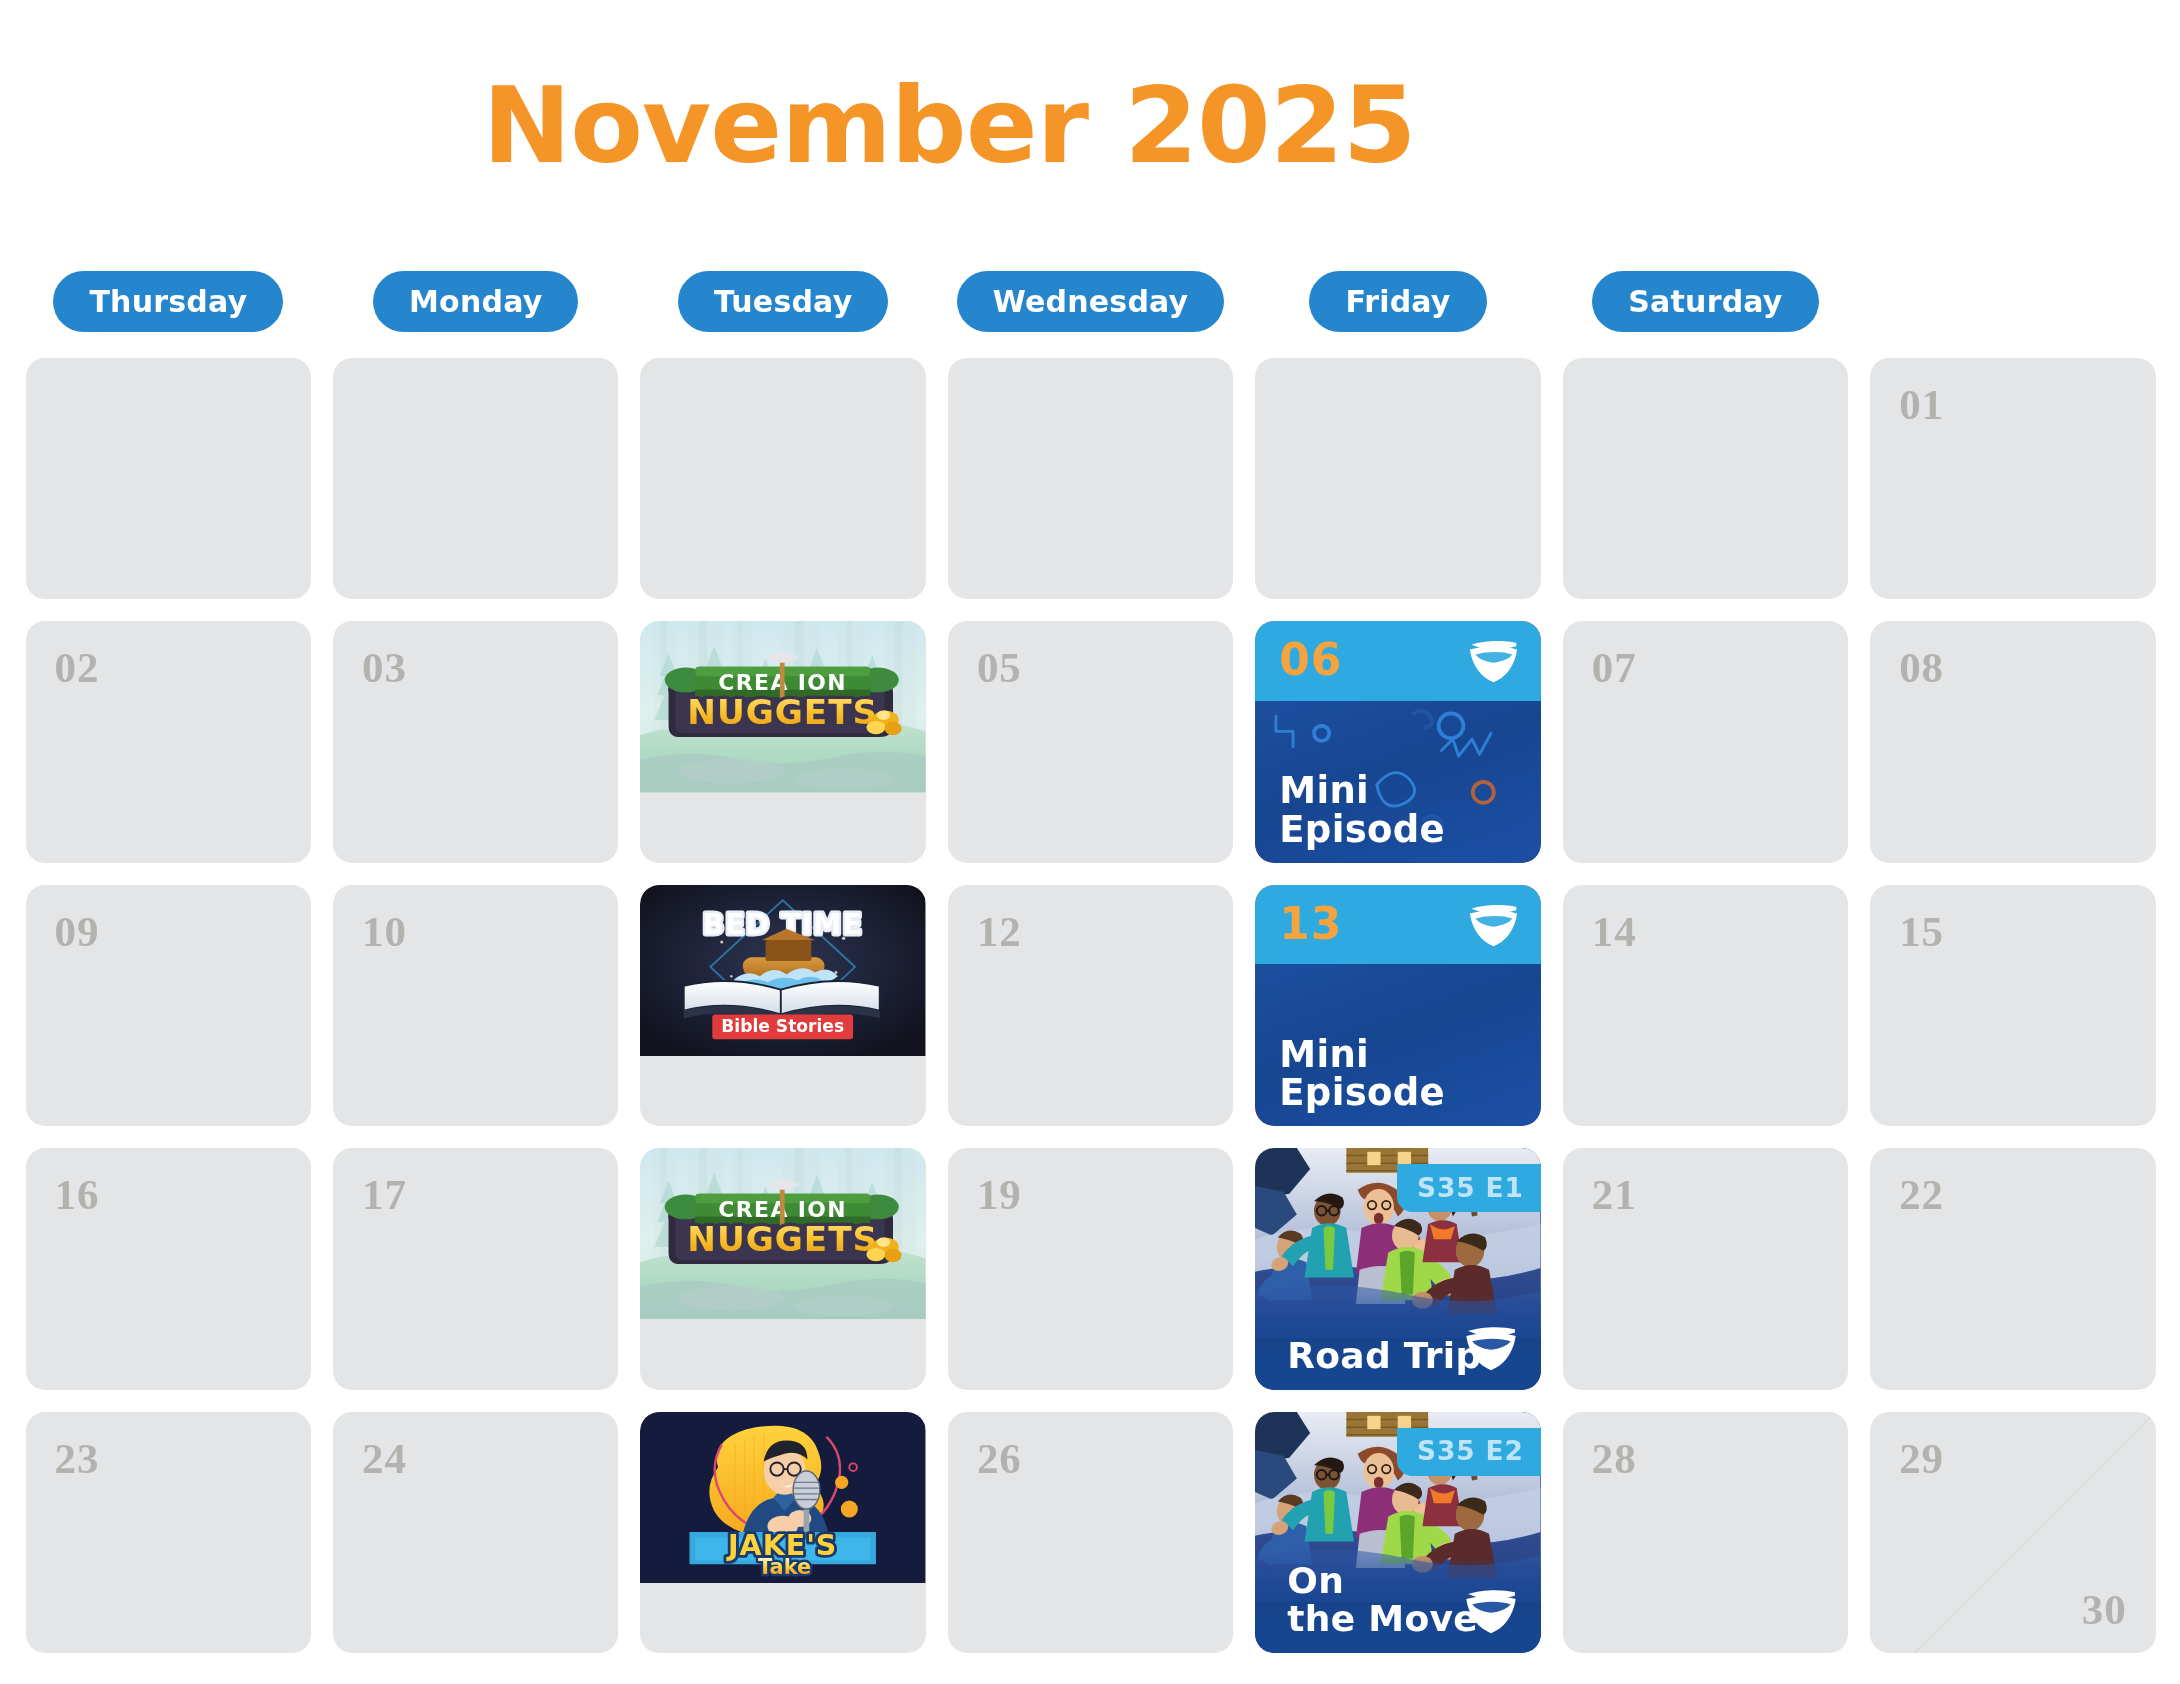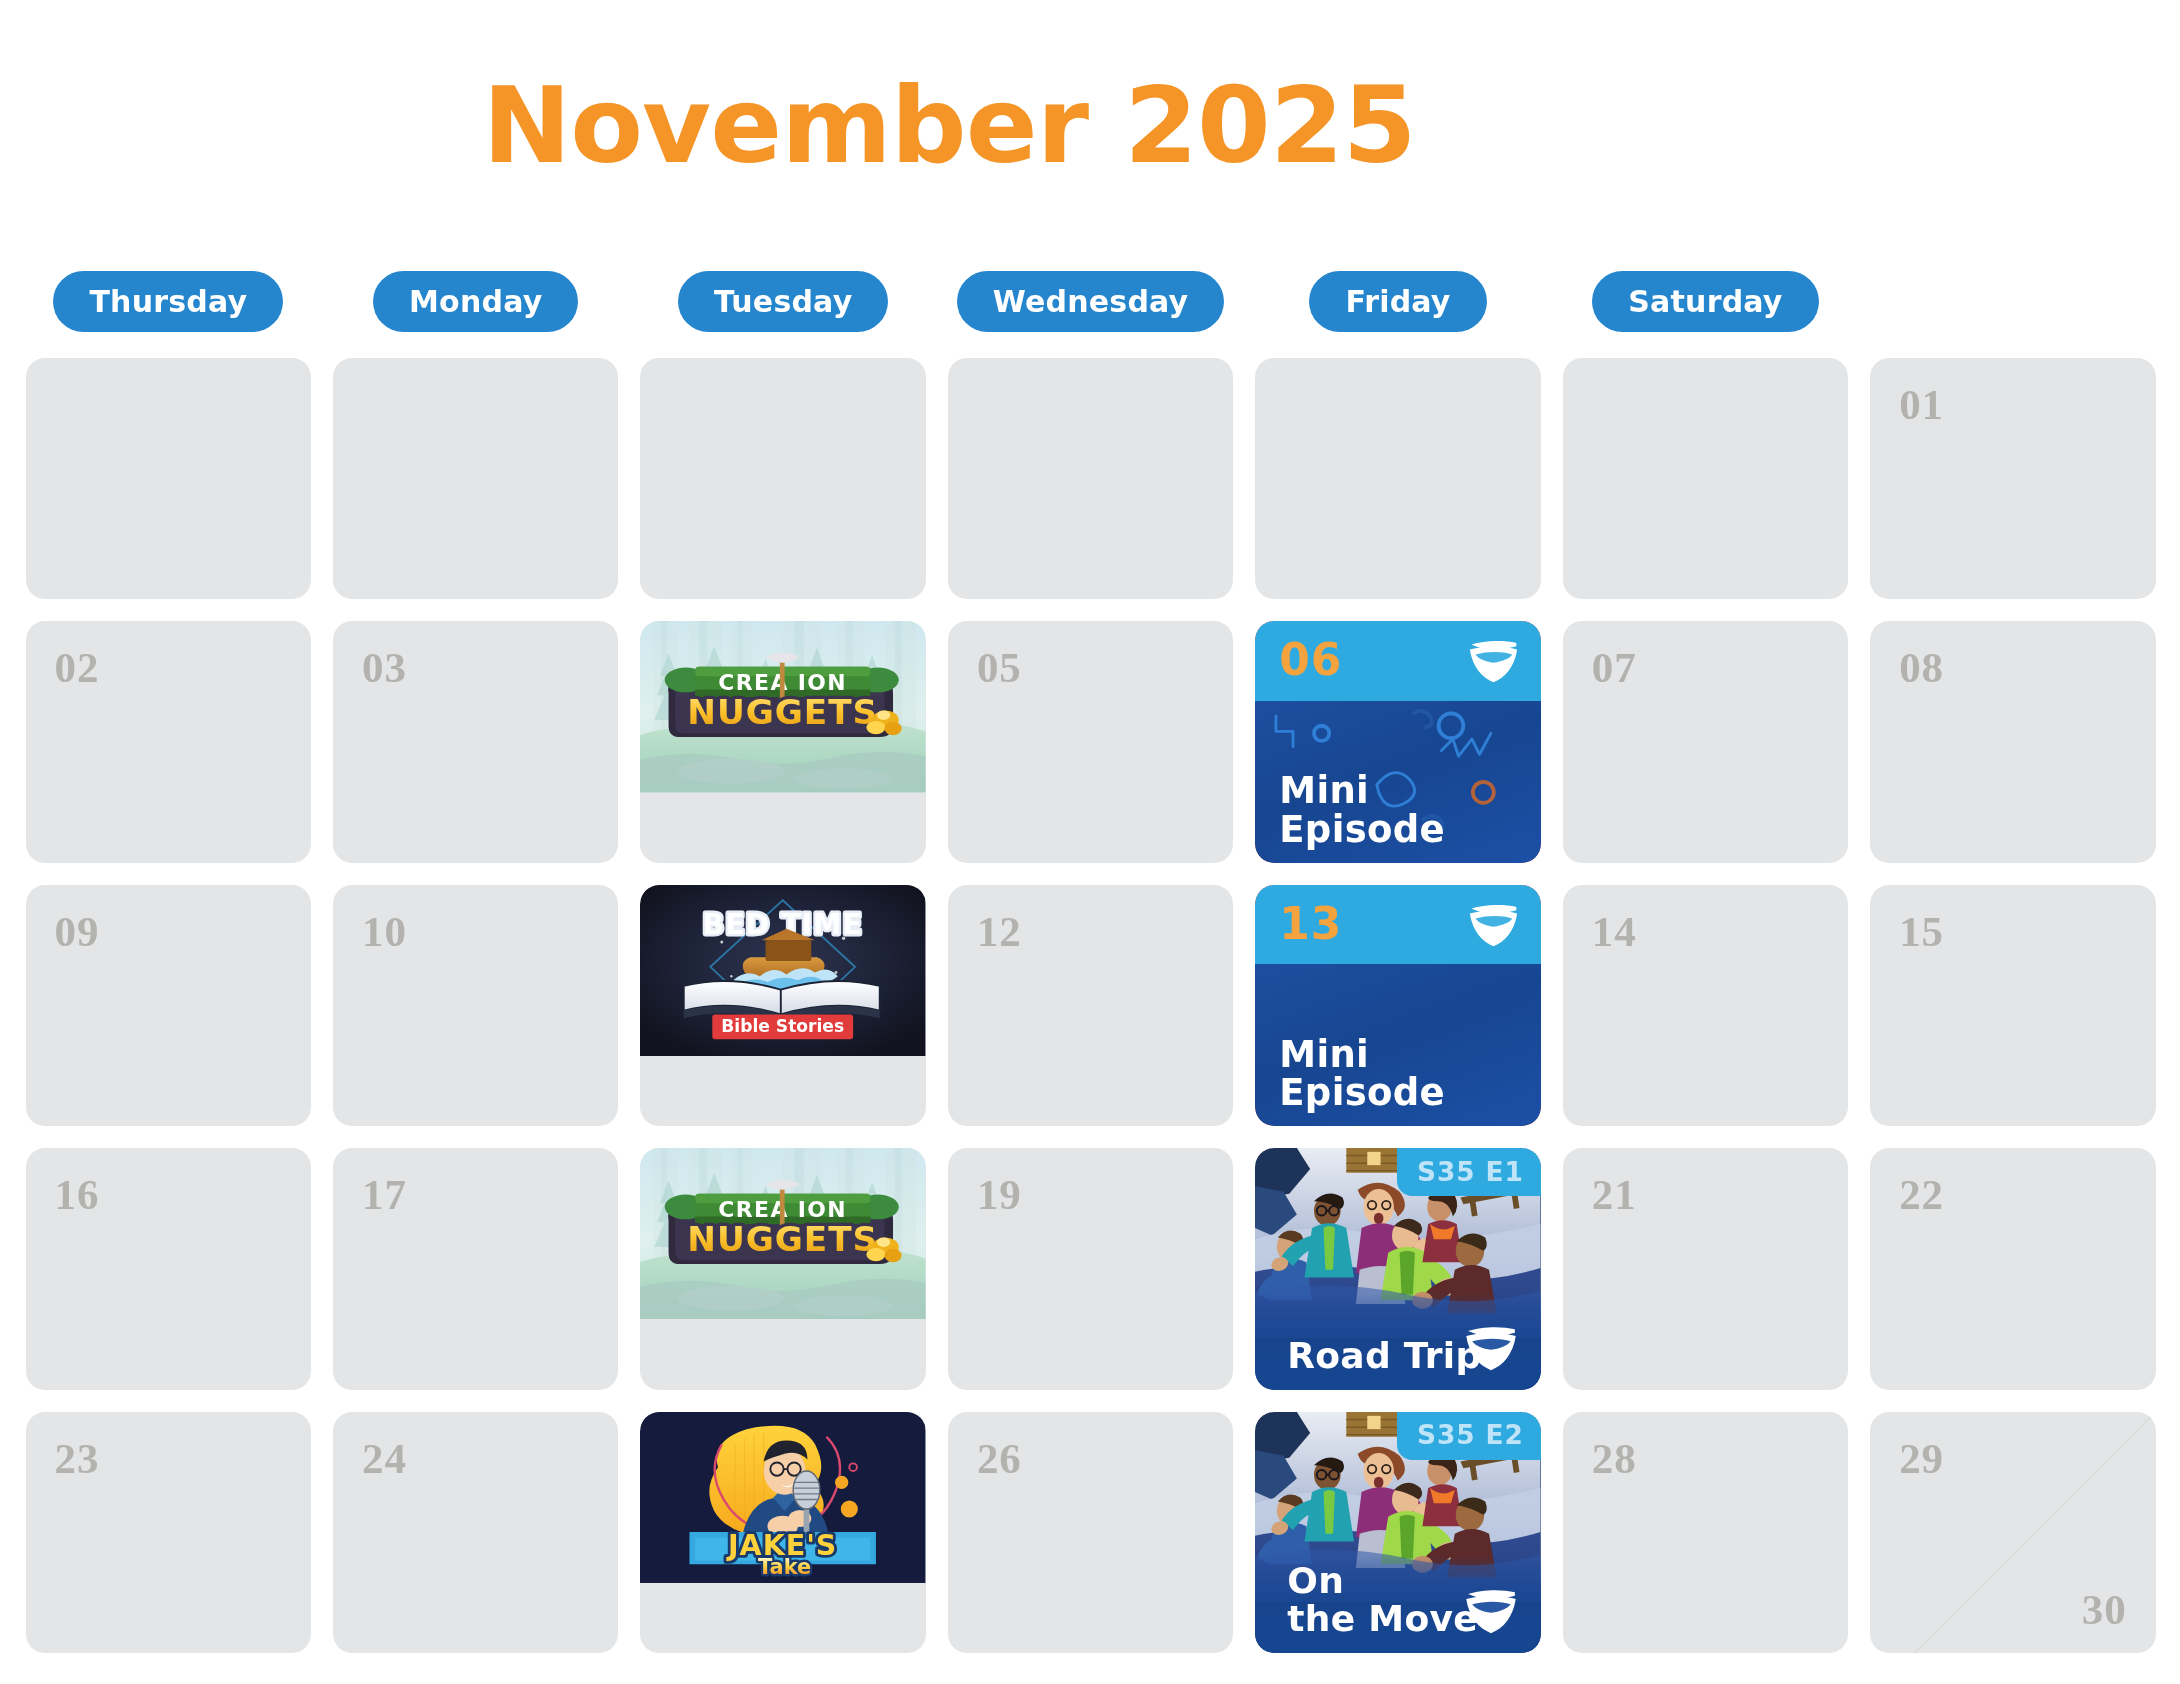--- a/index.html
+++ b/index.html
@@ -163,21 +163,21 @@
     letter-spacing: 0.3px;
     white-space: pre-line;
   }
   .doodles { position: absolute; inset: 0; }
 
   
   .ep-tile { background: #16386f; }
   .ep-art { position: absolute; inset: 0; overflow: hidden; }
   .ep-badge {
     position: absolute;
-    top: 0; right: 0;
+    top: 16px; right: 0;
     padding: 7.7px 17px 9.4px 20.4px;
     border-bottom-left-radius: 15.3px;
     background: #2eaae0;
     color: #bfe4f7;
     font-family: "DejaVu Sans", sans-serif;
     font-size: 26.4px;
     font-weight: 700;
     letter-spacing: 0.9px;
   }
   .ep-footer {

